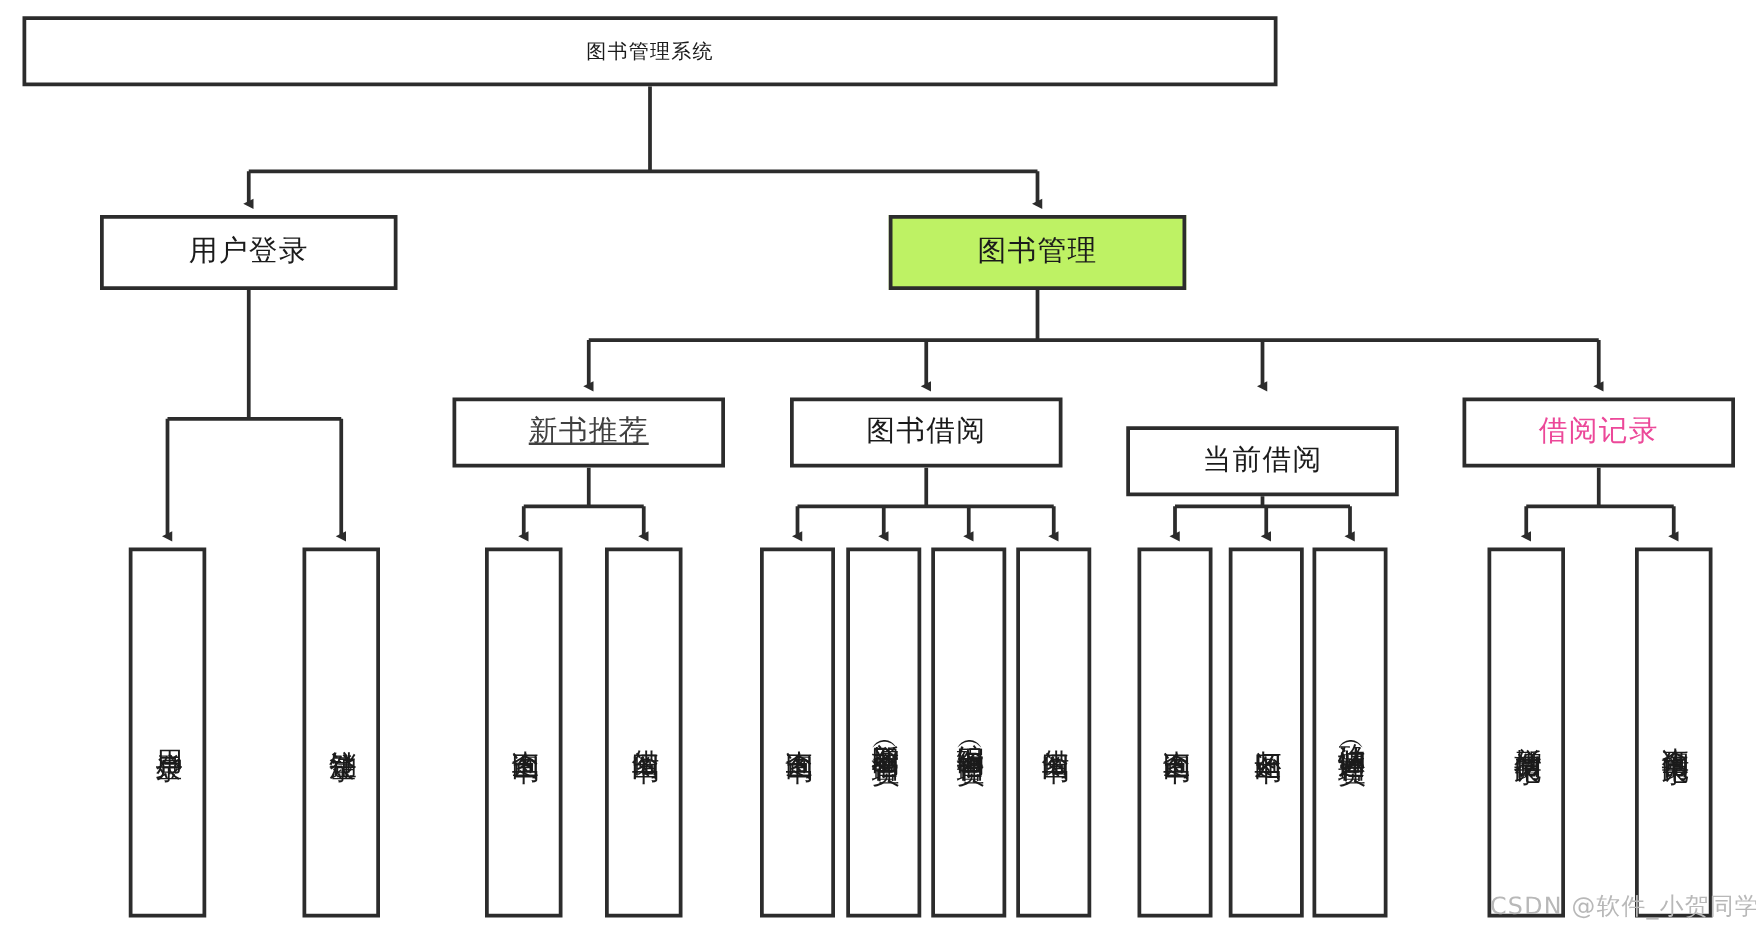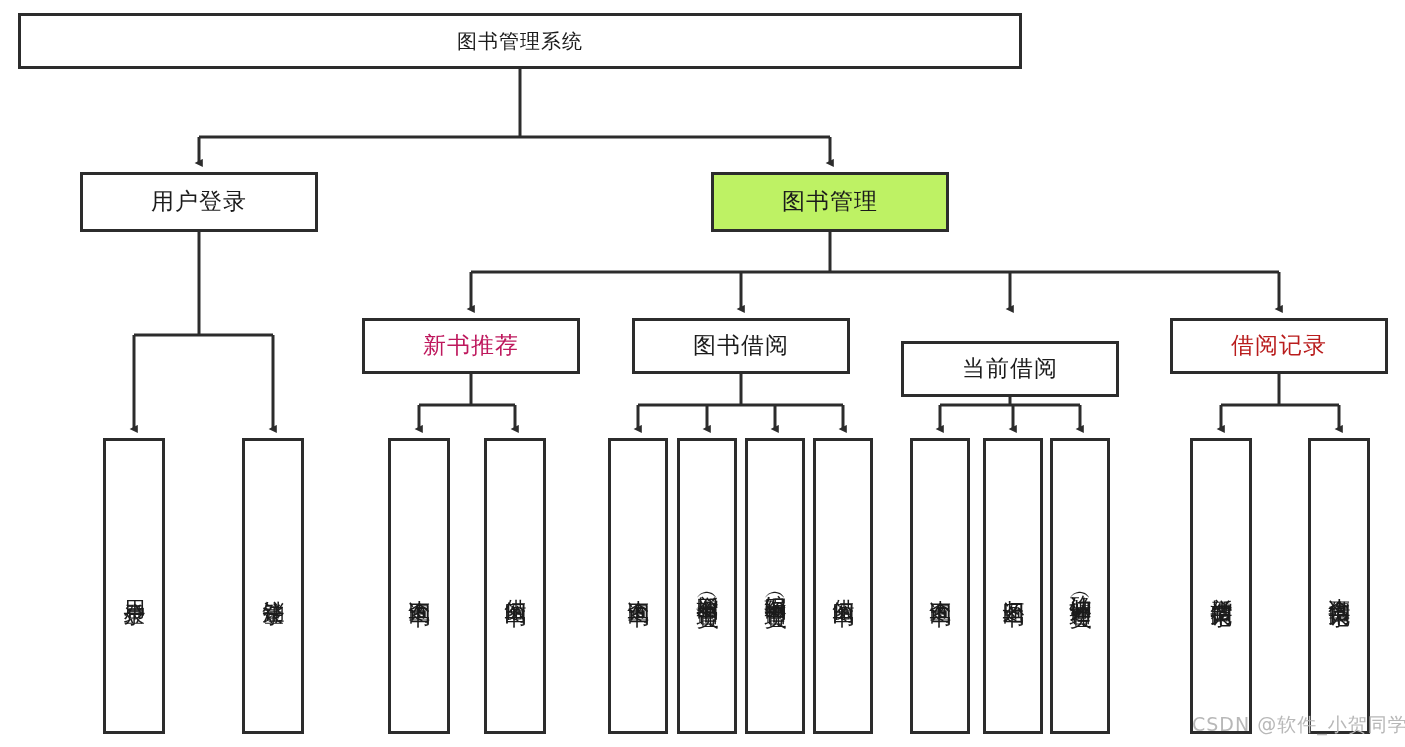--- a/index.html
+++ b/index.html
@@ -48,21 +48,21 @@
   }
   .node.vertical .vlabel {
     writing-mode: vertical-rl;
     text-orientation: upright;
     -webkit-writing-mode: vertical-rl;
     line-height: 1.22;
     text-align: center;
     white-space: nowrap;
   }
   .node.root {
-    font-size: 20px;
+    font-size: 16px;
   }
   .watermark {
     position: absolute;
     font-size: 19px;
     color: #b8b8b8;
     letter-spacing: 1px;
     white-space: nowrap;
     user-select: none;
   }
 </style>
@@ -117,30 +117,30 @@
   <div id="node-layer">
       <div class="node horizontal root" style="left: 18px; top: 13px; width: 1004px; height: 56px; border-color: rgb(44, 44, 44); background: rgb(255, 255, 255); color: rgb(27, 27, 27);">
         <span>图书管理系统</span>
       </div>
       <div class="node horizontal" style="left: 80px; top: 172px; width: 238px; height: 60px; border-color: rgb(44, 44, 44); background: rgb(255, 255, 255); color: rgb(27, 27, 27);">
         <span>用户登录</span>
       </div>
       <div class="node horizontal" style="left: 711px; top: 172px; width: 238px; height: 60px; border-color: rgb(44, 44, 44); background: #bef264; color: rgb(27, 27, 27);">
         <span>图书管理</span>
       </div>
-      <div class="node horizontal" style="left: 362px; top: 318px; width: 218px; height: 56px; border-color: rgb(44, 44, 44); background: rgb(255, 255, 255); color: #be185d;">
+      <div class="node horizontal" style="left: 362px; top: 318px; width: 218px; height: 56px; border-color: rgb(44, 44, 44); background: rgb(255, 255, 255); color: #404040; text-decoration: underline;">
         <span>新书推荐</span>
       </div>
       <div class="node horizontal" style="left: 632px; top: 318px; width: 218px; height: 56px; border-color: rgb(44, 44, 44); background: rgb(255, 255, 255); color: rgb(27, 27, 27); text-align: center;">
         <span>图书借阅</span>
       </div>
       <div class="node horizontal" style="left: 901px; top: 318px; width: 218px; height: 56px; border-color: rgb(44, 44, 44); background: rgb(255, 255, 255); color: rgb(27, 27, 27); margin-top: 23px;">
         <span>当前借阅</span>
       </div>
-      <div class="node horizontal" style="left: 1170px; top: 318px; width: 218px; height: 56px; border-color: rgb(44, 44, 44); background: rgb(255, 255, 255); color: #b91c1c;">
+      <div class="node horizontal" style="left: 1170px; top: 318px; width: 218px; height: 56px; border-color: rgb(44, 44, 44); background: rgb(255, 255, 255); color: #ec4899;">
         <span>借阅记录</span>
       </div>
       <div class="node vertical" style="left: 103px; top: 438px; width: 62px; height: 296px; border-color: rgb(44, 44, 44); background: rgb(255, 255, 255); color: rgb(27, 27, 27);">
         <span class="vlabel">用户登录</span>
       </div>
       <div class="node vertical" style="left: 242px; top: 438px; width: 62px; height: 296px; border-color: rgb(44, 44, 44); background: rgb(255, 255, 255); color: rgb(27, 27, 27);">
         <span class="vlabel">注销登录</span>
       </div>
       <div class="node vertical" style="left: 388px; top: 438px; width: 62px; height: 296px; border-color: rgb(44, 44, 44); background: rgb(255, 255, 255); color: rgb(27, 27, 27);">
         <span class="vlabel">查询图书</span>

